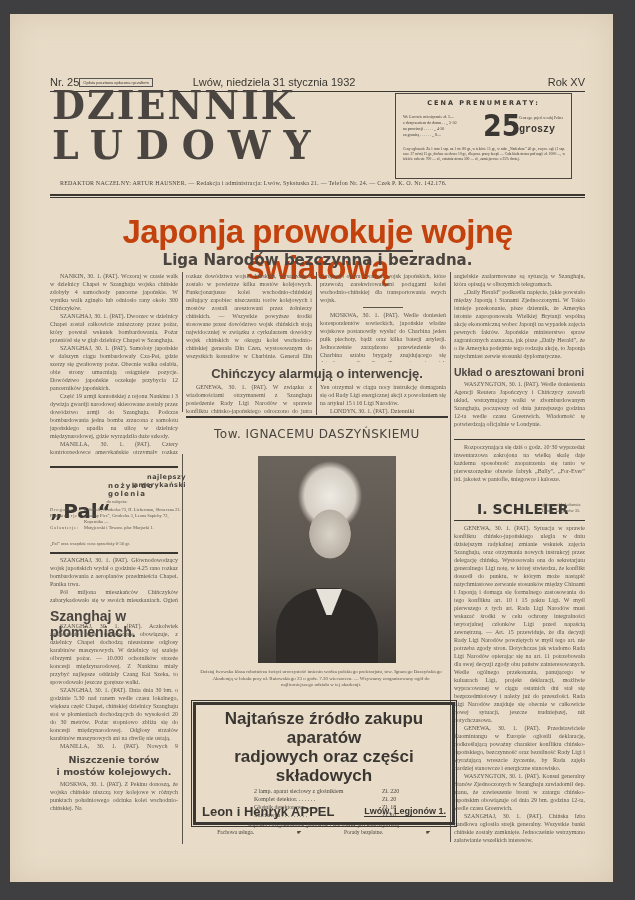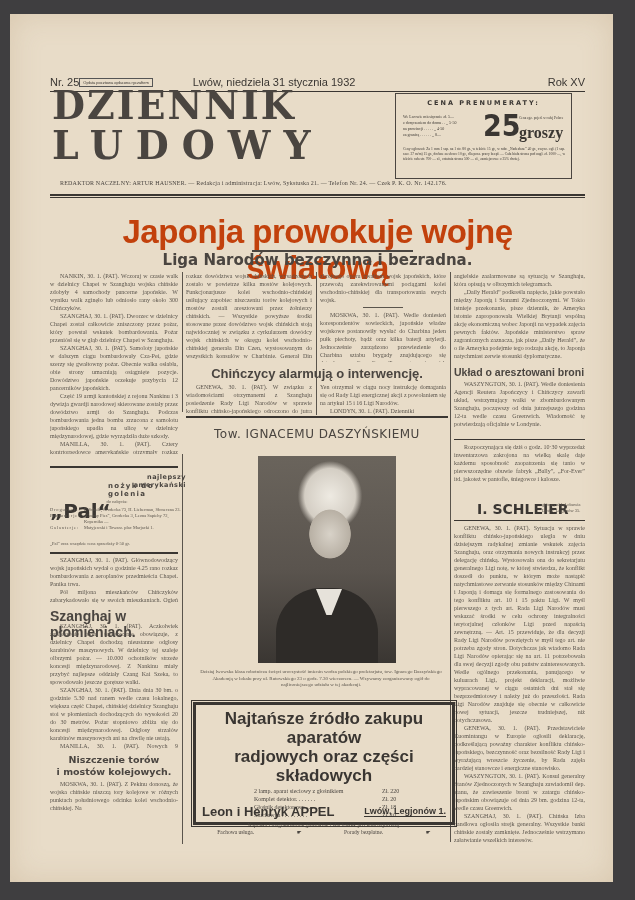--- a/index.html
+++ b/index.html
@@ -14,21 +14,21 @@
   .rule { height:1px; background:#3a3632; }
   .masthead-title { left:42px; top:73px; width:350px; font-family:"DejaVu Serif", serif; font-weight:bold;
     font-size:38px; line-height:38px; letter-spacing:3px; color:#4a4540; transform:scaleY(1.05); }
   .masthead-title div { white-space:nowrap; }
   .organ { left:50px; top:153px; font-family:"DejaVu Sans", sans-serif; font-weight:bold; font-size:8.5px; letter-spacing:1.8px; color:#4a4540; }
   .editor { left:50px; top:166px; font-size:6px; color:#4a4540; letter-spacing:0.2px; }
   .price { left:385px; top:79px; width:177px; height:86px; border:1px solid #4a4540; box-sizing:border-box; font-size:4px; }
   .price-title { position:absolute; left:0; right:0; top:5px; text-align:center; font-family:"DejaVu Sans",sans-serif; font-weight:bold; font-size:6.5px; letter-spacing:2px; }
   .price-lines { position:absolute; left:7px; top:20px; width:70px; line-height:6px; font-size:4px; }
   .price-25 { position:absolute; left:87px; top:17px; font-family:"DejaVu Sans Condensed","DejaVu Sans",sans-serif; font-weight:bold; font-size:30px; line-height:30px; }
-  .price-groszy { position:absolute; left:123px; top:30px; font-family:Liberation Serif, serif; font-weight:bold; font-size:16px; }
+  .price-groszy { position:absolute; left:123px; top:30px; font-family:Liberation Mono, monospace; font-weight:bold; font-size:10px; }
   .price-note { position:absolute; left:123px; top:22px; font-size:3.5px; }
   .price-ads { position:absolute; left:7px; top:53px; right:6px; font-size:3.6px; line-height:5px; text-align:justify; }
   .dbl { left:40px; top:180px; width:535px; height:4px; border-top:2px solid #3a3632; border-bottom:1px solid #3a3632; box-sizing:border-box; }
   .headline { left:40px; top:200px; width:535px; text-align:center; font-family:"Liberation Sans Narrow","Liberation Sans",sans-serif;
     font-weight:bold; font-size:33px; line-height:36px; color:#c2410c; letter-spacing:-0.5px; }
   .headline .u { border-bottom:2px solid #4a4540; }
   .subhead { left:40px; top:237px; width:535px; text-align:center; font-family:"DejaVu Sans",sans-serif; font-weight:bold; font-size:15px; color:#4a4540; }
   .col { position:absolute; font-size:6px; line-height:8px; text-align:justify; color:#5a544c; }
   .col p { margin:0; text-indent:10px; }
   .vrule { position:absolute; width:1px; background:#5a544c; }

